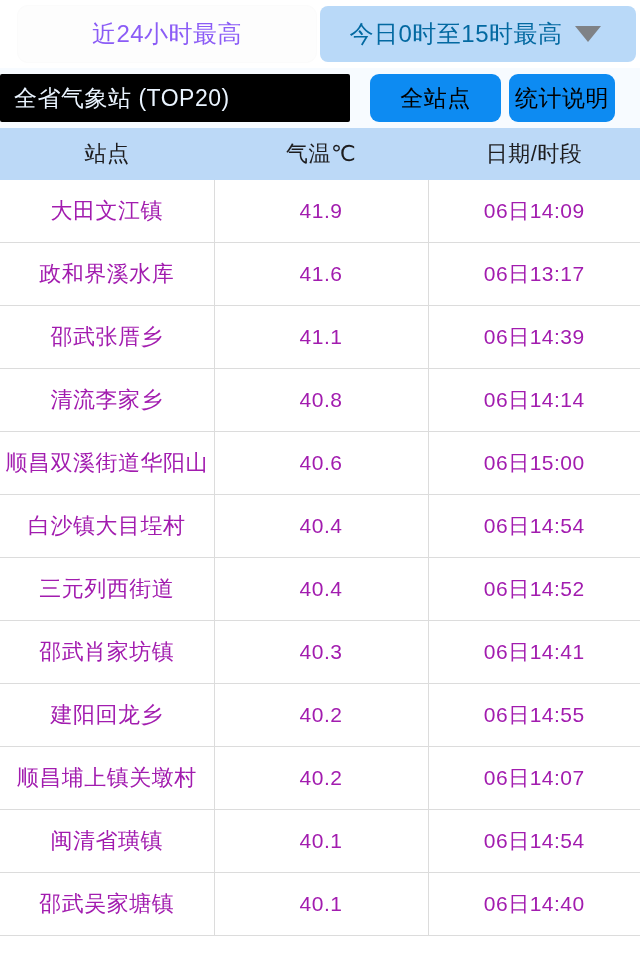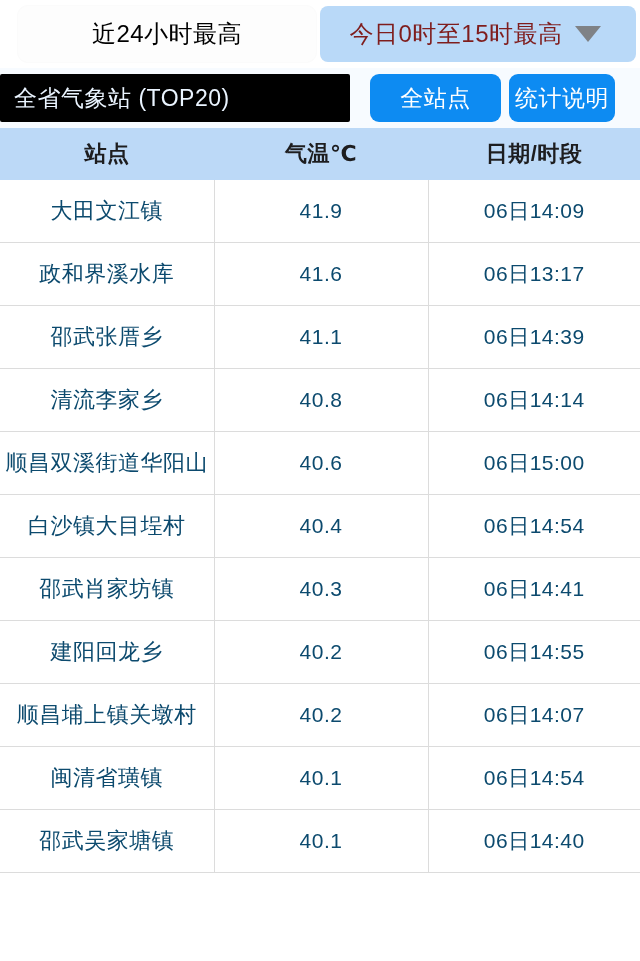--- a/index.html
+++ b/index.html
@@ -29,29 +29,29 @@
     justify-content: center;
     font-size: 24px;
     letter-spacing: 0.5px;
     box-sizing: border-box;
   }
   .tab-inactive {
     width: 316px;
     margin: 6px 0 6px 18px;
     width: 298px;
     background: #fdfdfd;
-    color: #000000;
+    color: #8b5cf6;
     border-radius: 10px;
     box-shadow: 0 0 0 1px #fbfbfb;
   }
   .tab-active {
     margin: 6px 0 6px 4px;
     width: 316px;
     background: #b9d9f8;
-    color: #7f1d1d;
+    color: #0369a1;
     border-radius: 8px;
     padding-right: 6px;
   }
   .tab-active .tab-label {
     margin-right: 12px;
   }
   .caret-down {
     width: 0;
     height: 0;
     border-left: 13px solid transparent;
@@ -77,21 +77,21 @@
     align-items: center;
     padding-left: 14px;
     box-sizing: border-box;
     font-size: 23px;
     letter-spacing: 0.5px;
     border-radius: 2px;
   }
   .pill-btn {
     height: 48px;
     background: #0d8bf2;
-    color: #ffffff;
+    color: #000000;
     border: none;
     border-radius: 9px;
     font-size: 23px;
     font-family: "Liberation Sans", "DejaVu Sans", sans-serif;
     letter-spacing: 0.5px;
     display: flex;
     align-items: center;
     justify-content: center;
     cursor: pointer;
     padding: 0;
@@ -112,31 +112,31 @@
     table-layout: fixed;
   }
   .table col.c-name  { width: 214px; }
   .table col.c-temp  { width: 214px; }
   .table col.c-date  { width: 212px; }
 
   .table thead th {
     background: #bcd9f7;
     color: #1d1d1f;
     font-size: 22px;
-    font-weight: 700;
+    font-weight: 400;
     height: 50px;
     text-align: center;
     border: none;
     letter-spacing: 0.5px;
   }
   .table tbody td {
     height: 60px;
     text-align: center;
     font-size: 22px;
-    color: #0c4a6e;
+    color: #a21caf;
     background: #ffffff;
     border-bottom: 1px solid #dcdcdc;
     border-right: 1px solid #dcdcdc;
     letter-spacing: 0.5px;
     overflow: hidden;
     white-space: nowrap;
   }
   .table tbody td.col-date {
     border-right: none;
     margin-left: 45px;
@@ -211,20 +211,25 @@
         <td class="col-name">顺昌双溪街道华阳山</td>
         <td class="col-temp">40.6</td>
         <td class="col-date">06日15:00</td>
       </tr>
       <tr>
         <td class="col-name">白沙镇大目埕村</td>
         <td class="col-temp">40.4</td>
         <td class="col-date">06日14:54</td>
       </tr>
       <tr>
+        <td class="col-name">三元列西街道</td>
+        <td class="col-temp">40.4</td>
+        <td class="col-date">06日14:52</td>
+      </tr>
+      <tr>
         <td class="col-name">邵武肖家坊镇</td>
         <td class="col-temp">40.3</td>
         <td class="col-date">06日14:41</td>
       </tr>
       <tr>
         <td class="col-name">建阳回龙乡</td>
         <td class="col-temp">40.2</td>
         <td class="col-date">06日14:55</td>
       </tr>
       <tr>

